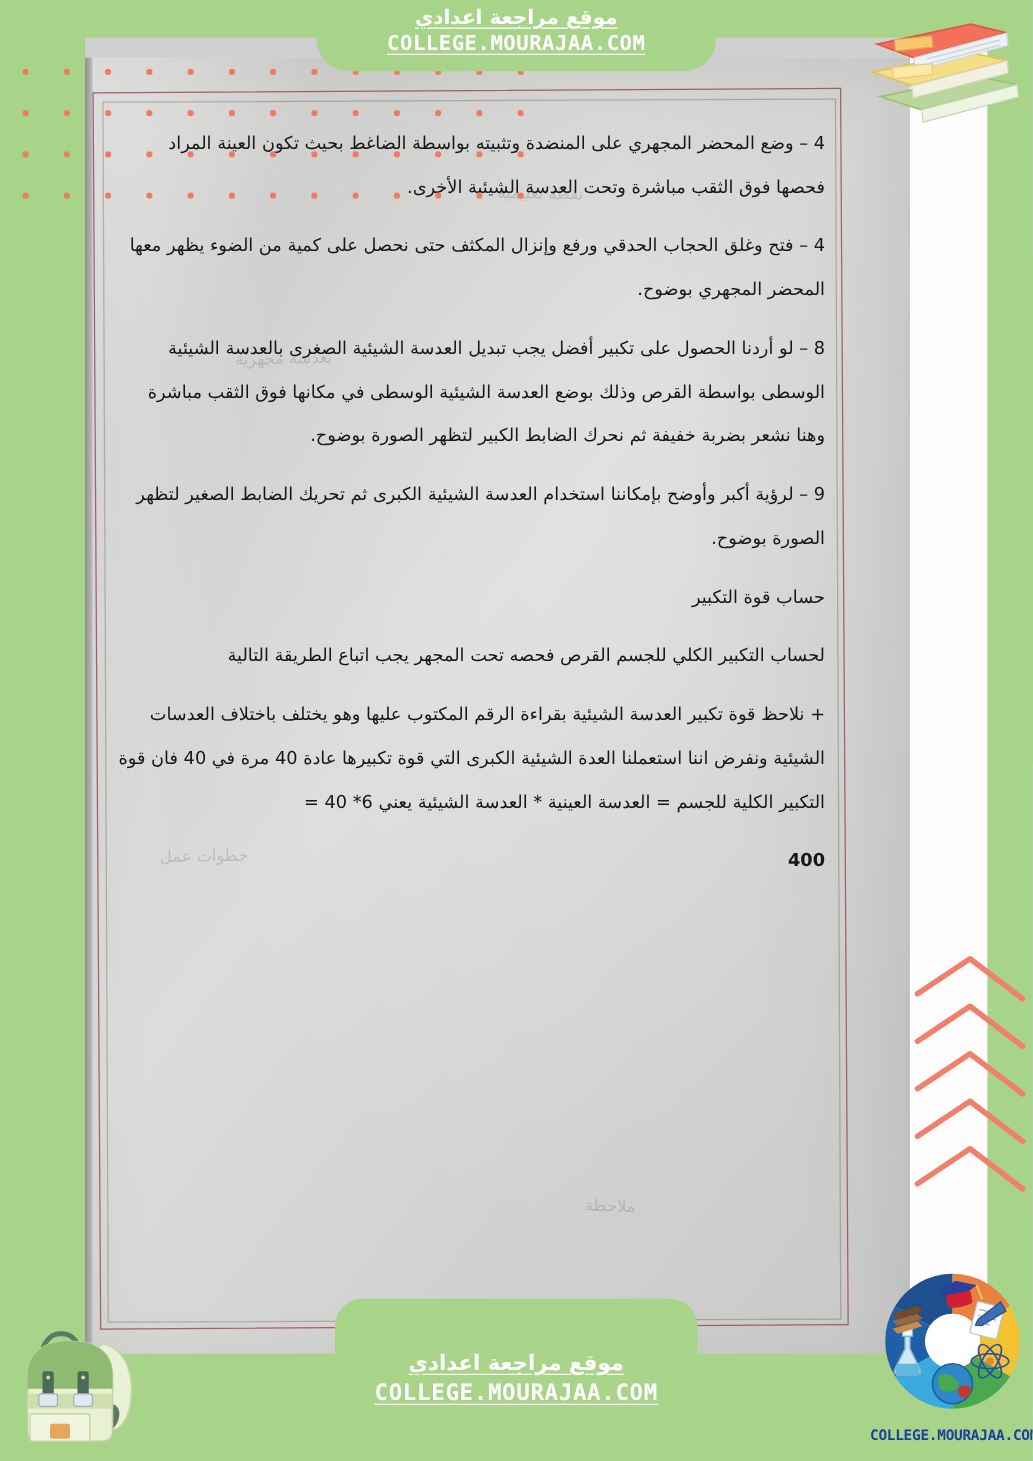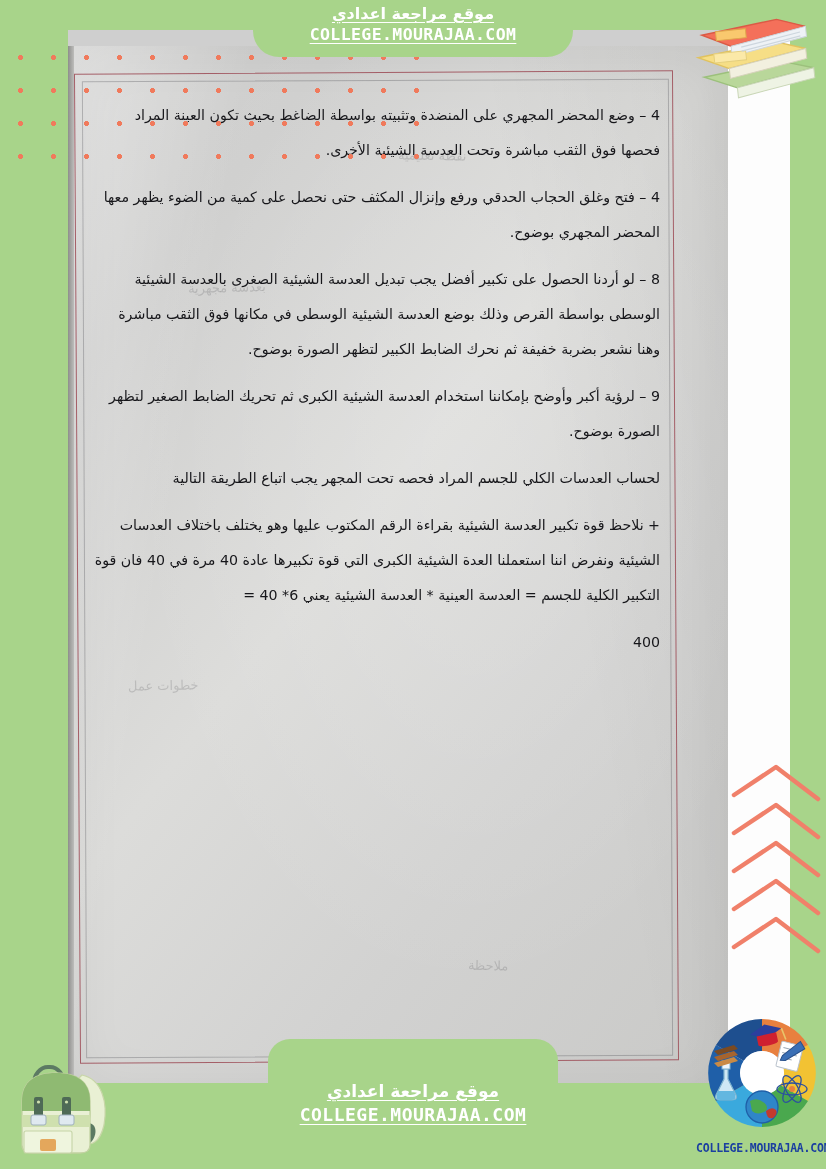--- a/index.html
+++ b/index.html
@@ -72,21 +72,21 @@
 
   
   .doc-text{
     position:absolute;left:24px;top:70px;width:568px;height:930px;
     z-index:6;direction:rtl;text-align:right;
     color:#16161a;font-size:14.2px;line-height:35px;
     font-family:"DejaVu Sans","Liberation Sans",sans-serif;
   }
   .doc-text p{margin:0 0 12px 0;}
   .heading-line{margin:0 0 12px 0;}
-  .tail-num{margin:0;}
+  .tail-num{margin:0;font-weight:bold;}
 
   
   .header-band{
     position:absolute;left:0;top:0;width:826px;height:30px;
     background:#a8d48a;z-index:8;
   }
   .header-pill{
     position:absolute;left:253px;top:0;width:320px;height:57px;
     background:#a8d48a;border-radius:0 0 26px 26px;z-index:9;
   }
@@ -162,21 +162,22 @@
     <div class="ghost" style="left:120px;top:252px;transform:rotate(-1.5deg);">بعدسة مجهرية</div>
     <div class="ghost" style="left:330px;top:120px;transform:rotate(1deg);">نقطة تعليمية</div>
     <div class="ghost" style="left:60px;top:650px;transform:rotate(-1deg);">خطوات عمل</div>
     <div class="ghost" style="left:400px;top:930px;transform:rotate(1.4deg);">ملاحظة</div>
 
     <div class="doc-text">
       <p>4 – وضع المحضر المجهري على المنضدة وتثبيته بواسطة الضاغط بحيث تكون العينة المراد فحصها فوق الثقب مباشرة وتحت العدسة الشيئية الأخرى.</p>
       <p>4 – فتح وغلق الحجاب الحدقي ورفع وإنزال المكثف حتى نحصل على كمية من الضوء يظهر معها المحضر المجهري بوضوح.</p>
       <p>8 – لو أردنا الحصول على تكبير أفضل يجب تبديل العدسة الشيئية الصغرى بالعدسة الشيئية الوسطى بواسطة القرص وذلك بوضع العدسة الشيئية الوسطى في مكانها فوق الثقب مباشرة وهنا نشعر بضربة خفيفة ثم نحرك الضابط الكبير لتظهر الصورة بوضوح.</p>
       <p>9 – لرؤية أكبر وأوضح بإمكاننا استخدام العدسة الشيئية الكبرى ثم تحريك الضابط الصغير لتظهر الصورة بوضوح.</p>
-      <p>لحساب العدسات الكلي للجسم المراد فحصه تحت المجهر يجب اتباع الطريقة التالية</p>
+      <p class="heading-line">حساب قوة التكبير</p>
+      <p>لحساب التكبير الكلي للجسم القرص فحصه تحت المجهر يجب اتباع الطريقة التالية</p>
       <p>+ نلاحظ قوة تكبير العدسة الشيئية بقراءة الرقم المكتوب عليها وهو يختلف باختلاف العدسات الشيئية ونفرض اننا استعملنا العدة الشيئية الكبرى التي قوة تكبيرها عادة 40 مرة في 40 فان قوة التكبير الكلية للجسم = العدسة العينية * العدسة الشيئية يعني 6* 40 =</p>
       <p class="tail-num">400</p>
     </div>
   </div>
 
   <div class="dot-grid"></div>
   <div class="dot-grid-2"></div>
 
   <svg class="chevrons" viewBox="0 0 96 205">
     <g fill="none" stroke="#f0806a" stroke-width="4.5" stroke-linejoin="round" stroke-linecap="round">

